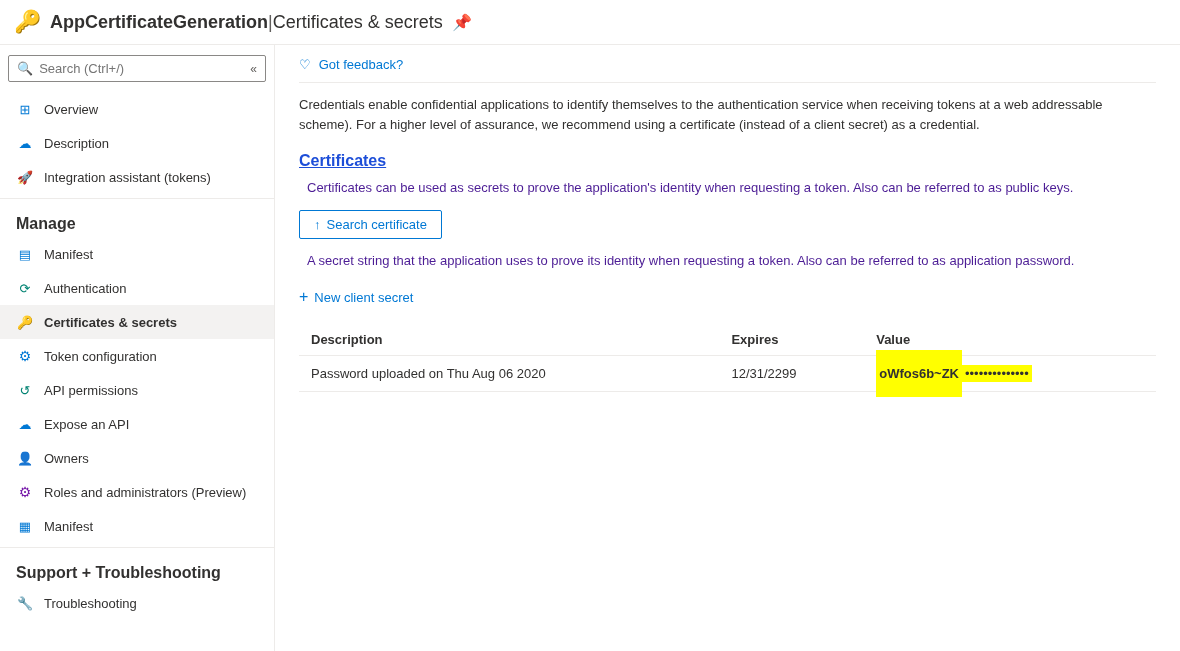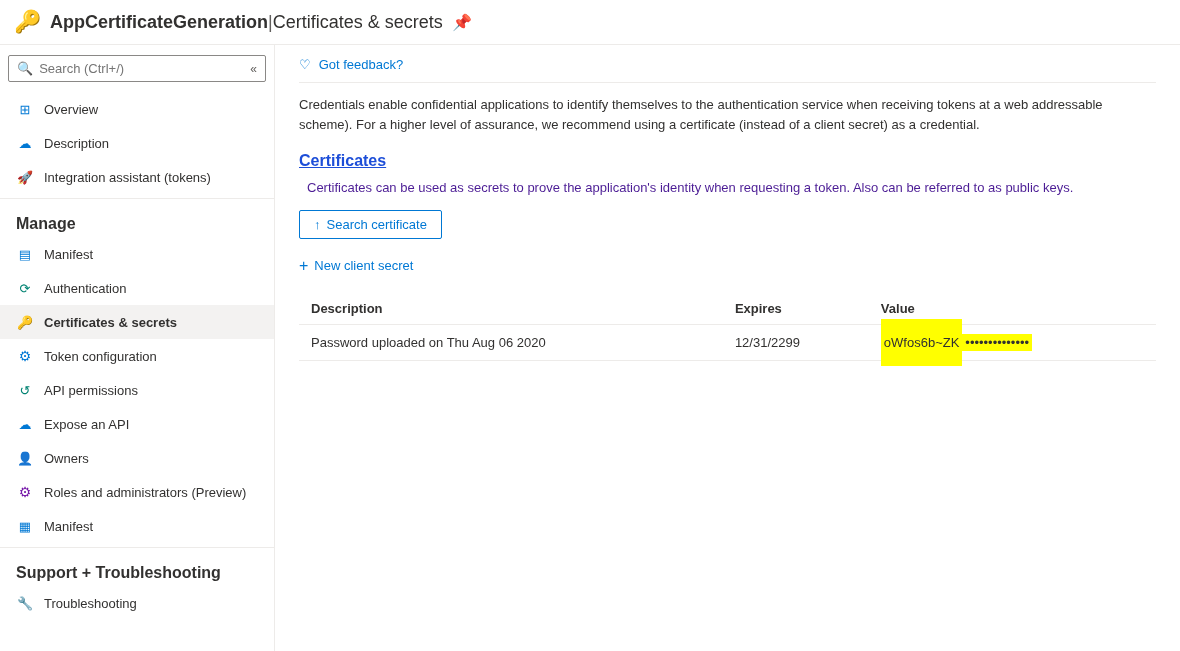--- a/index.html
+++ b/index.html
@@ -191,20 +191,21 @@
       border: none;
       font-size: 13px;
       cursor: pointer;
       padding: 6px 0;
       margin-bottom: 12px;
     }
 
     .highlight-yellow {
       background: #ffff00;
       padding: 16px 3px;
+      font-weight: bold;
     }
 
     
     .icon-blue { color: #0078d4; }
     .icon-purple { color: #7719aa; }
     .icon-teal { color: #008272; }
     .icon-gold { color: #ca8102; }
   </style>
 </head>
 <body>
@@ -306,20 +307,21 @@
       <p class="section-desc">Certificates can be used as secrets to prove the application's identity when requesting a token. Also can be referred to as public keys.</p>
 
       <button class="btn-outline">
         <span style="font-weight:bold; color:#0078d4;">↑</span>
         <span>Search certificate</span>
       </button>
 
     </div>
 
     <div>
+      <p class="section-desc">A secret string that the application uses to prove its identity when requesting a token. Also can be referred to as application password.</p>
 
       <button class="add-btn">
         <span style="font-size:16px; font-weight:300;">+</span>
         <span>New client secret</span>
       </button>
 
       <table class="table-container">
         <thead>
           <tr>
             <th>Description</th>

